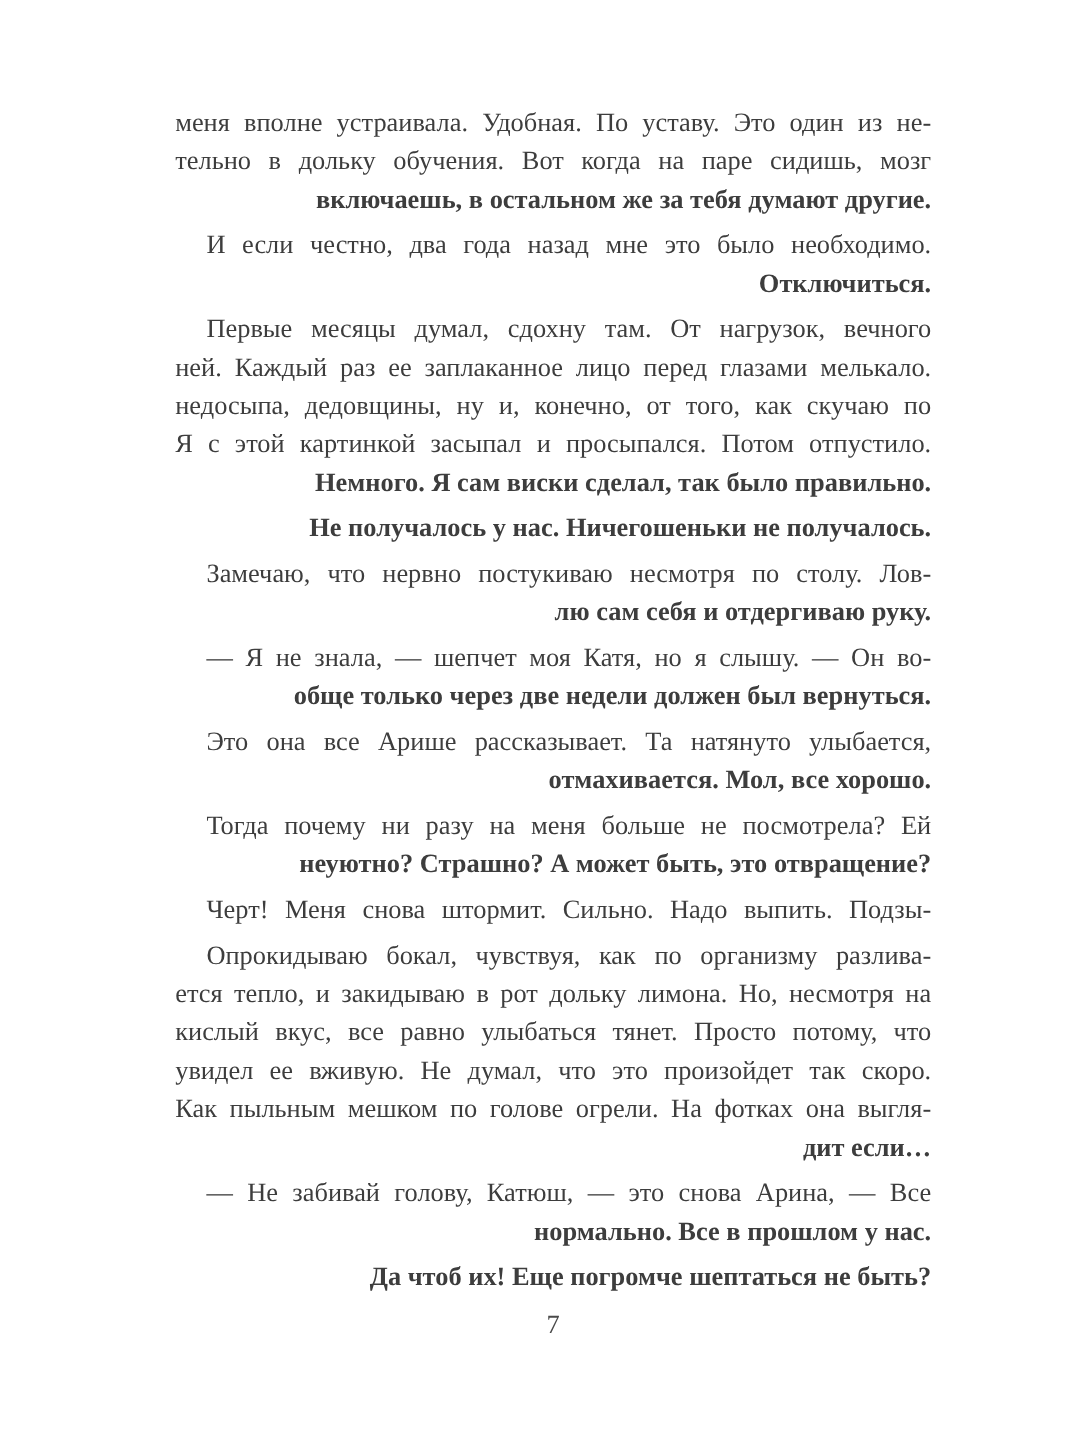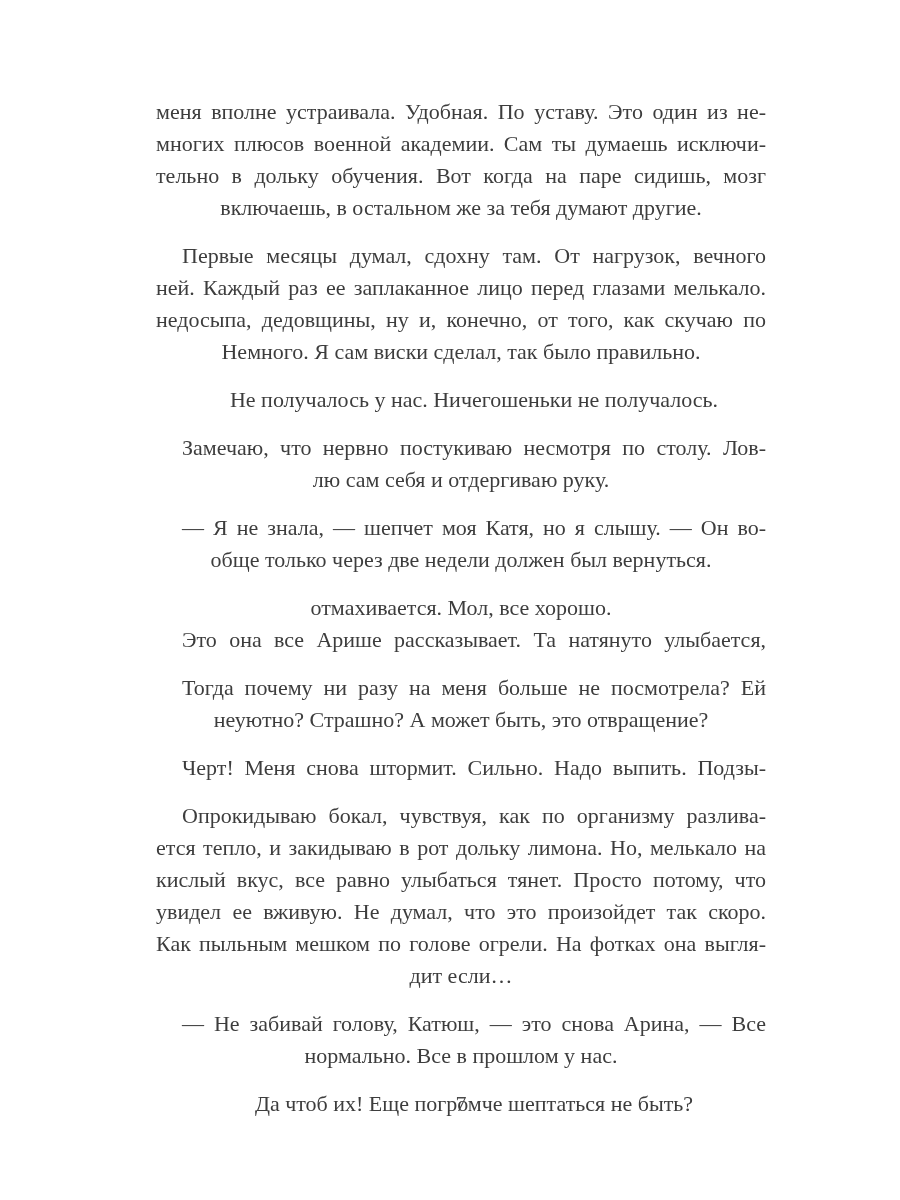--- a/index.html
+++ b/index.html
@@ -18,33 +18,34 @@
     }
     .text-block {
       position: absolute;
       left: 140px;
       top: 80px;
       width: 642px;
       font-size: 22px;
       line-height: 32px;
     }
     .paragraph {
-      margin: 16px;
+      margin: 6px;
       padding: 0;
     }
     .line {
       height: 32px;
       overflow: hidden;
       white-space: normal;
       text-align: justify;
       text-align-last: justify;
     }
     .line.last {
-      text-align: center;
+      text-align: right;
       text-align-last: auto;
+      font-weight: bold;
     }
     .line.indent {
       text-indent: 26px;
     }
     .page-number {
       position: absolute;
       left: 140px;
       top: 1088px;
       width: 642px;
       text-align: center;
@@ -53,55 +54,59 @@
       color: #4a4a4a;
     }
   </style>
 </head>
 <body>
 
 <div class="book-page">
   <main class="text-block">
       <div class="paragraph">
         <div class="line">меня вполне устраивала. Удобная. По уставу. Это один из не-</div>
-        <div class="line">многих плюсов военной академии. Сам ты думаешь исключи-</div>
         <div class="line">тельно в дольку обучения. Вот когда на паре сидишь, мозг</div>
         <div class="line last">включаешь, в остальном же за тебя думают другие.</div>
+      </div>
+      <div class="paragraph">
+        <div class="line indent">И если честно, два года назад мне это было необходимо.</div>
+        <div class="line last">Отключиться.</div>
       </div>
       <div class="paragraph">
         <div class="line indent">Первые месяцы думал, сдохну там. От нагрузок, вечного</div>
         <div class="line">ней. Каждый раз ее заплаканное лицо перед глазами мелькало.</div>
         <div class="line">недосыпа, дедовщины, ну и, конечно, от того, как скучаю по</div>
+        <div class="line">Я с этой картинкой засыпал и просыпался. Потом отпустило.</div>
         <div class="line last">Немного. Я сам виски сделал, так было правильно.</div>
       </div>
       <div class="paragraph">
         <div class="line last indent">Не получалось у нас. Ничегошеньки не получалось.</div>
       </div>
       <div class="paragraph">
         <div class="line indent">Замечаю, что нервно постукиваю несмотря по столу. Лов-</div>
         <div class="line last">лю сам себя и отдергиваю руку.</div>
       </div>
       <div class="paragraph">
         <div class="line indent">— Я не знала, — шепчет моя Катя, но я слышу. — Он во-</div>
         <div class="line last">обще только через две недели должен был вернуться.</div>
       </div>
       <div class="paragraph">
+        <div class="line indent">Это она все Арише рассказывает. Та натянуто улыбается,</div>
         <div class="line last">отмахивается. Мол, все хорошо.</div>
-        <div class="line indent">Это она все Арише рассказывает. Та натянуто улыбается,</div>
       </div>
       <div class="paragraph">
         <div class="line indent">Тогда почему ни разу на меня больше не посмотрела? Ей</div>
         <div class="line last">неуютно? Страшно? А может быть, это отвращение?</div>
       </div>
       <div class="paragraph">
         <div class="line indent">Черт! Меня снова штормит. Сильно. Надо выпить. Подзы-</div>
       </div>
       <div class="paragraph">
         <div class="line indent">Опрокидываю бокал, чувствуя, как по организму разлива-</div>
-        <div class="line">ется тепло, и закидываю в рот дольку лимона. Но, мелькало на</div>
+        <div class="line">ется тепло, и закидываю в рот дольку лимона. Но, несмотря на</div>
         <div class="line">кислый вкус, все равно улыбаться тянет. Просто потому, что</div>
         <div class="line">увидел ее вживую. Не думал, что это произойдет так скоро.</div>
         <div class="line">Как пыльным мешком по голове огрели. На фотках она выгля-</div>
         <div class="line last">дит если…</div>
       </div>
       <div class="paragraph">
         <div class="line indent">— Не забивай голову, Катюш, — это снова Арина, — Все</div>
         <div class="line last">нормально. Все в прошлом у нас.</div>
       </div>
       <div class="paragraph">

